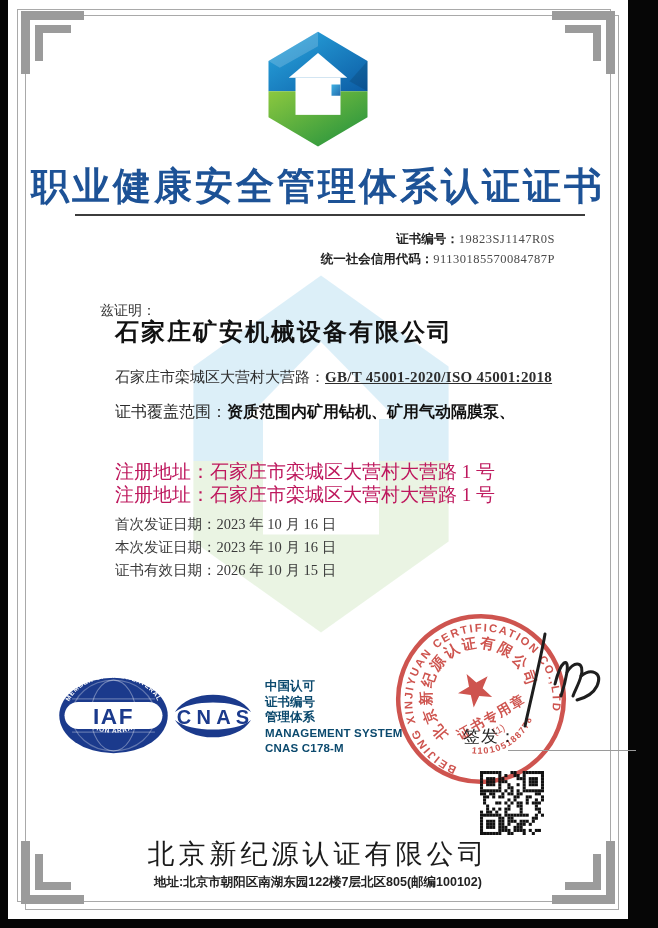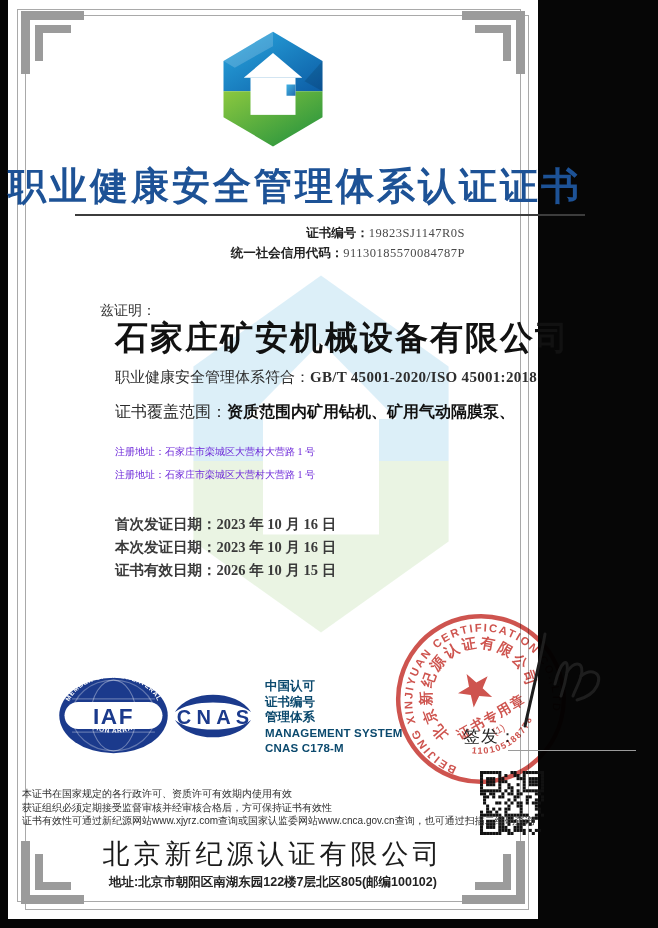--- a/index.html
+++ b/index.html
@@ -1,49 +1,49 @@
 <!DOCTYPE html>
 <html><head>
 <meta charset="utf-8">
 <style>
   html,body{margin:0;padding:0;background:#060606;}
   .stage{position:relative;width:658px;height:928px;background:#060606;overflow:hidden;
          font-family:"Liberation Serif","DejaVu Serif",serif;}
-  .paper{position:absolute;left:8px;top:0;width:530px;height:919px;background:#ffffff;}
+  .paper{position:absolute;left:8px;top:0;width:620px;height:919px;background:#ffffff;}
   
   .frame{position:absolute;border:1.5px solid #a9a9a9;}
   .frameA{top:9px;left:9px;right:17px;bottom:17px;}
   .frameB{top:15px;left:17px;right:9px;bottom:9px;}
   
   .corner{position:absolute;width:66px;height:66px;}
   .corner i{position:absolute;display:block;}
   .corner .l1{left:0;top:0;width:54px;height:54px;border-left:9px solid #9b9b9b;border-top:9px solid #9b9b9b;}
   .corner .l2{left:14px;top:14px;width:28px;height:28px;border-left:8px solid #9b9b9b;border-top:8px solid #9b9b9b;}
   .corner.tl{left:13px;top:11px;}
   .corner.tr{right:13px;top:11px;transform:scaleX(-1);}
   .corner.bl{left:13px;bottom:15px;transform:scaleY(-1);}
   .corner.br{right:13px;bottom:15px;transform:scale(-1,-1);}
   
   .org-logo{position:absolute;left:50%;top:26px;transform:translateX(-50%);width:118px;height:126px;}
   .watermark{position:absolute;left:168px;top:258px;width:290px;height:392px;opacity:.16;pointer-events:none;}
   .title{position:absolute;left:0;top:161px;width:100%;text-align:center;
          font-size:38px;font-weight:bold;color:#1d5296;letter-spacing:3px;white-space:nowrap;}
   .title-rule{position:absolute;left:67px;top:214px;width:510px;height:2px;background:#3c3c3c;}
-  .info-rows{position:absolute;right:73px;top:223px;text-align:right;font-size:12.5px;color:#4a4a4a;line-height:20px;white-space:nowrap;}
+  .info-rows{position:absolute;right:73px;top:229px;text-align:right;font-size:12.5px;color:#4a4a4a;line-height:20px;white-space:nowrap;}
   .info-rows b{color:#222;font-weight:bold;}
   .info-rows .val{font-family:"Liberation Serif",serif;letter-spacing:.5px;}
   
   .certify{position:absolute;left:92px;top:296px;font-size:14px;color:#333;margin-top:6px;}
-  .company{position:absolute;left:107px;top:316px;font-size:33px;font-weight:bold;color:#111;letter-spacing:2px;white-space:nowrap;}
+  .company{position:absolute;left:107px;top:316px;font-size:24px;font-weight:bold;color:#111;letter-spacing:2px;white-space:nowrap;}
   .standard{position:absolute;left:107px;top:368px;font-size:15px;color:#2e2e2e;white-space:nowrap;}
-  .standard .val{font-weight:600;letter-spacing:.3px;}
+  .standard .val{font-weight:600;letter-spacing:.3px;text-decoration:underline;}
   .scope{position:absolute;left:107px;top:398px;width:460px;font-size:16px;color:#2c2c2c;line-height:27px;}
   .scope b{color:#111;text-align:right;}
-  .addr{position:absolute;left:107px;top:440px;font-size:10px;color:#6d28d9;line-height:23px;white-space:nowrap;}
-  .dates{position:absolute;left:107px;top:513px;font-size:14.5px;color:#3a3a3a;line-height:23px;white-space:nowrap;font-weight:bold;}
+  .addr{position:absolute;left:107px;top:460px;font-size:19px;color:#be185d;line-height:23px;white-space:nowrap;}
+  .dates{position:absolute;left:107px;top:513px;font-size:14.5px;color:#3a3a3a;line-height:23px;white-space:nowrap;}
   
   .iaf{position:absolute;left:49px;top:675px;width:113px;height:81px;}
   .cnas{position:absolute;left:163px;top:680px;width:84px;height:72px;}
   .acc-text{position:absolute;left:257px;top:679px;font-family:"Liberation Sans",sans-serif;color:#0c4a6e;}
   .acc-text .cjk{font-size:12.5px;font-weight:700;line-height:15.5px;}
   .acc-text .en{font-size:11.5px;font-weight:700;line-height:15px;letter-spacing:.2px;}
   .seal{position:absolute;left:383px;top:609px;width:180px;height:180px;mix-blend-mode:multiply;opacity:.9;}
   .sign-scribble{position:absolute;left:503px;top:626px;width:100px;height:105px;}
   .sign-label{position:absolute;left:455px;top:725px;font-size:17px;color:#222;letter-spacing:1px;}
   .sign-line{position:absolute;left:500px;top:750px;width:128px;height:1px;background:#9a9a9a;}
@@ -112,21 +112,21 @@
     <div class="title-rule"></div>
 
     <div class="info-rows">
       <div><b>证书编号：</b><span class="val">19823SJ1147R0S</span></div>
       <div><b>统一社会信用代码：</b><span class="val">91130185570084787P</span></div>
     </div>
 
     <div class="certify">兹证明：</div>
     <div class="company">石家庄矿安机械设备有限公司</div>
     <div class="standard">
-      <span>职业健康安全管理体系符合：</span><span class="val">GB/T 45001-2020/ISO 45001:2018</span>
+      <span>石家庄市栾城区大营村大营路：</span><span class="val">GB/T 45001-2020/ISO 45001:2018</span>
     </div>
     <div class="scope">
       <span>证书覆盖范围：</span><b>资质范围内矿用钻机、矿用气动隔膜泵、</b><br>
     </div>
     <div class="addr">
       <div><span>注册地址：</span><span>石家庄市栾城区大营村大营路 1 号</span></div>
       <div><span>注册地址：</span><span>石家庄市栾城区大营村大营路 1 号</span></div>
     </div>
     <div class="dates">
       <div><span>首次发证日期：</span><span>2023 年 10 月 16 日</span></div>
@@ -419,23 +419,18 @@
           <rect x="42" y="57" width="3" height="3"></rect>
           <rect x="48" y="57" width="3" height="3"></rect>
           <rect x="54" y="57" width="3" height="3"></rect>
           <rect x="57" y="57" width="3" height="3"></rect>
           <rect x="27" y="60" width="3" height="3"></rect>
           <rect x="30" y="60" width="3" height="3"></rect>
           <rect x="42" y="60" width="3" height="3"></rect>
           <rect x="51" y="60" width="3" height="3"></rect>
         </svg></div>
 
-    <div class="fineprint">
-      <div>本证书在国家规定的各行政许可、资质许可有效期内使用有效</div>
-      <div>获证组织必须定期接受监督审核并经审核合格后，方可保持证书有效性</div>
-      <div>证书有效性可通过新纪源网站www.xjyrz.com查询或国家认监委网站www.cnca.gov.cn查询，也可通过扫描二维码查询</div>
-    </div>
 
     <div class="footer-company">北京新纪源认证有限公司</div>
     <div class="footer-address">地址:北京市朝阳区南湖东园122楼7层北区805(邮编100102)</div>
 
   </div>
 </div>
 
 </body></html>

